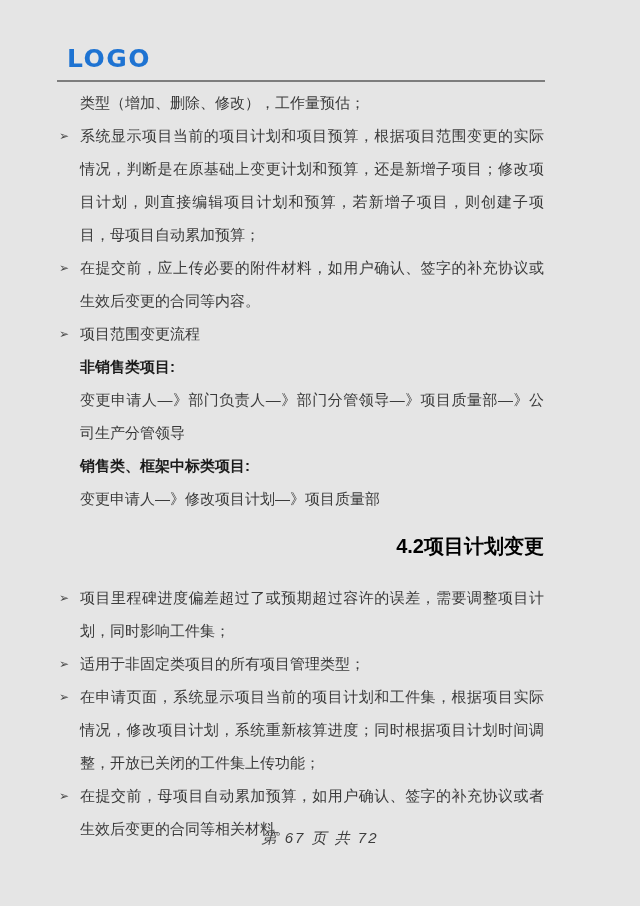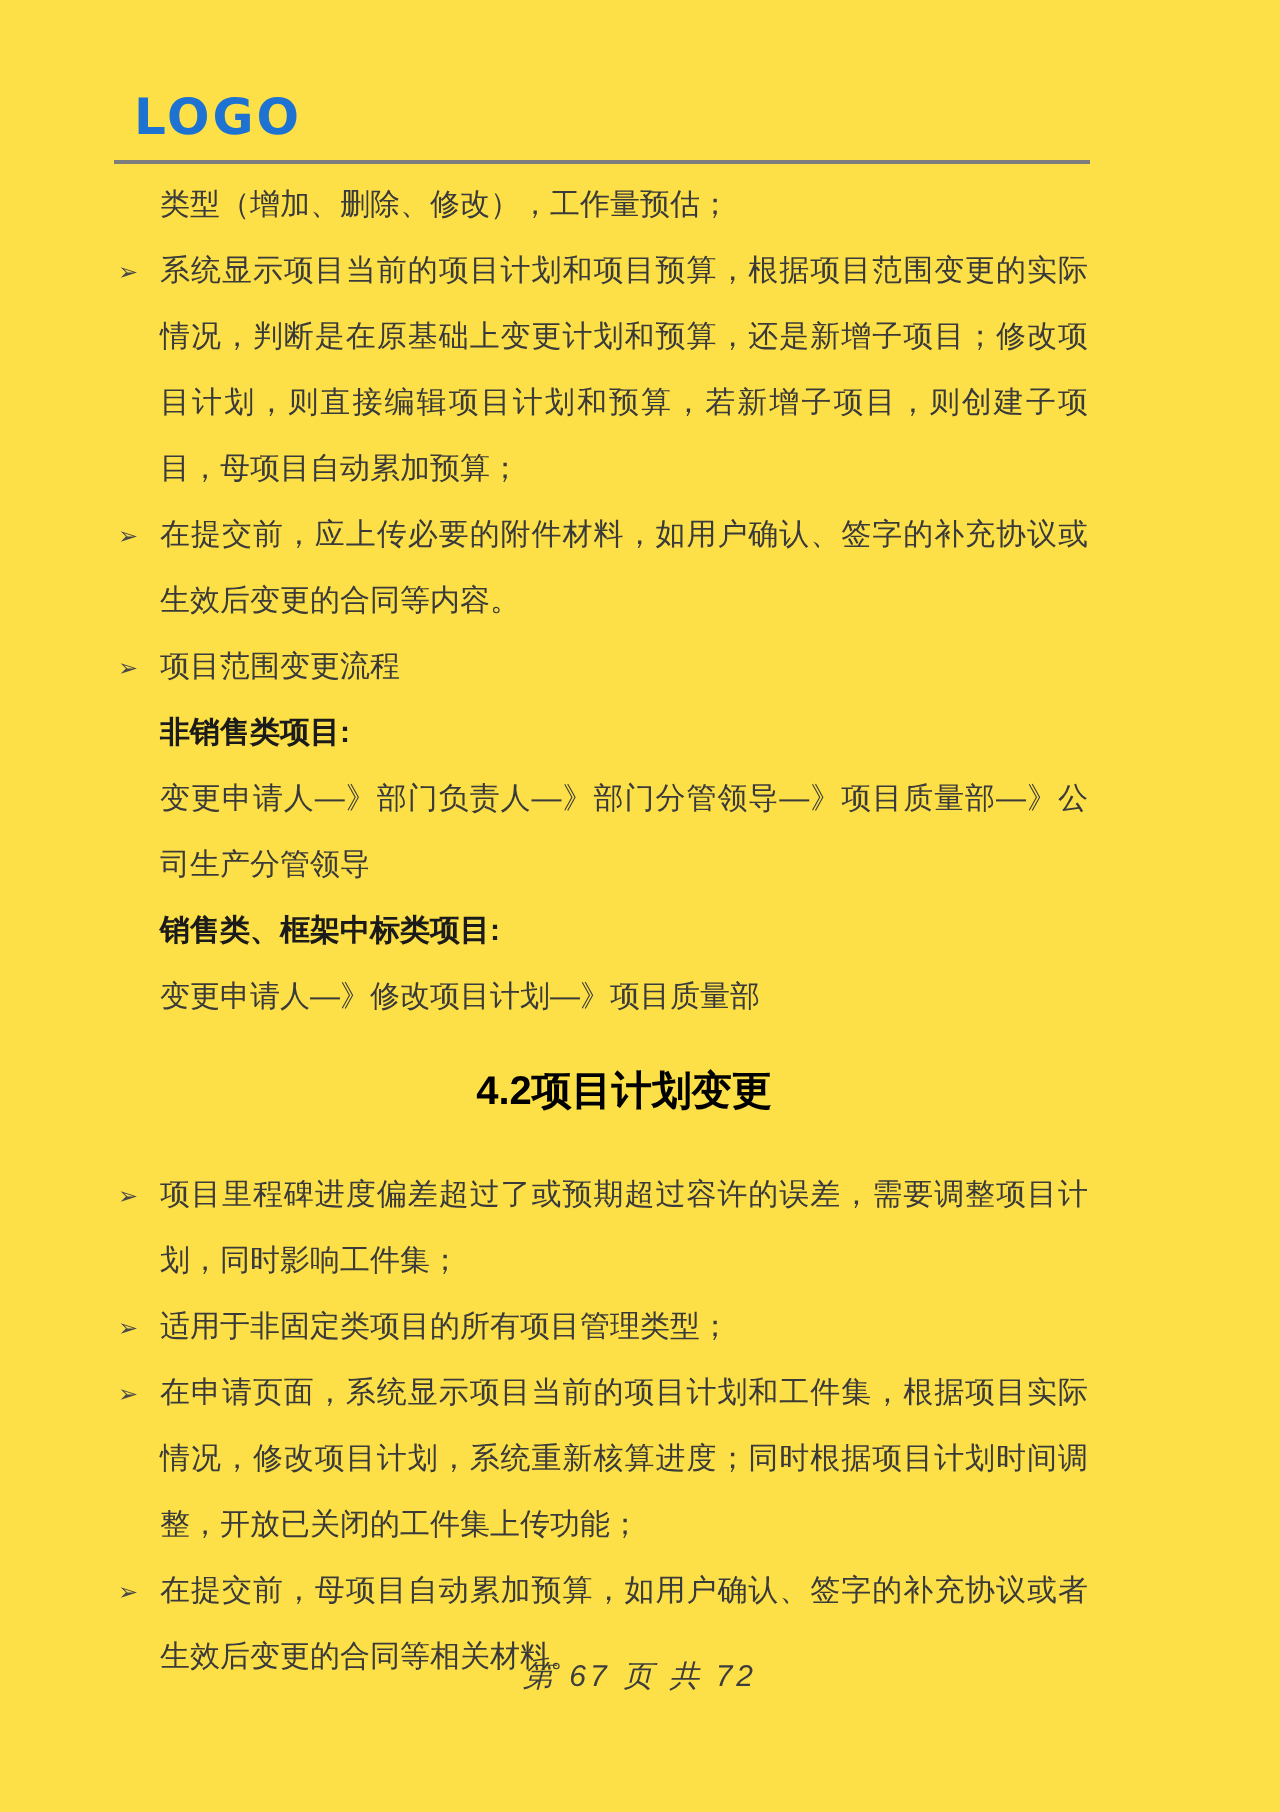--- a/index.html
+++ b/index.html
@@ -1,20 +1,20 @@
 <!DOCTYPE html>
 <html><head>
 <meta charset="utf-8">
 <style>
   html, body { margin: 0; padding: 0; background: #ffffff; }
   .page {
     position: relative;
     width: 640px;
     height: 906px;
-    background: #fde047;
+    background: #e5e5e5;
     font-family: "Liberation Sans", "DejaVu Sans", sans-serif;
     color: #3a3a3a;
     overflow: hidden;
   }
   .logo {
     position: absolute;
     left: 67px;
     top: 44px;
     font-family: "DejaVu Sans", "Liberation Sans", sans-serif;
     font-size: 25px;
@@ -52,21 +52,21 @@
     font-weight: bold;
     color: #1b1b1b;
     text-align: left;
   }
   .section-heading {
     font-size: 20px;
     font-weight: bold;
     color: #000000;
     line-height: 30px;
     margin: 16px 0 20px 0;
-    text-align: center;
+    text-align: right;
   }
   .footer {
     position: absolute;
     left: 0;
     top: 829px;
     width: 100%;
     text-align: center;
     font-size: 15px;
     letter-spacing: 2px;
     color: #3d3d3d;

